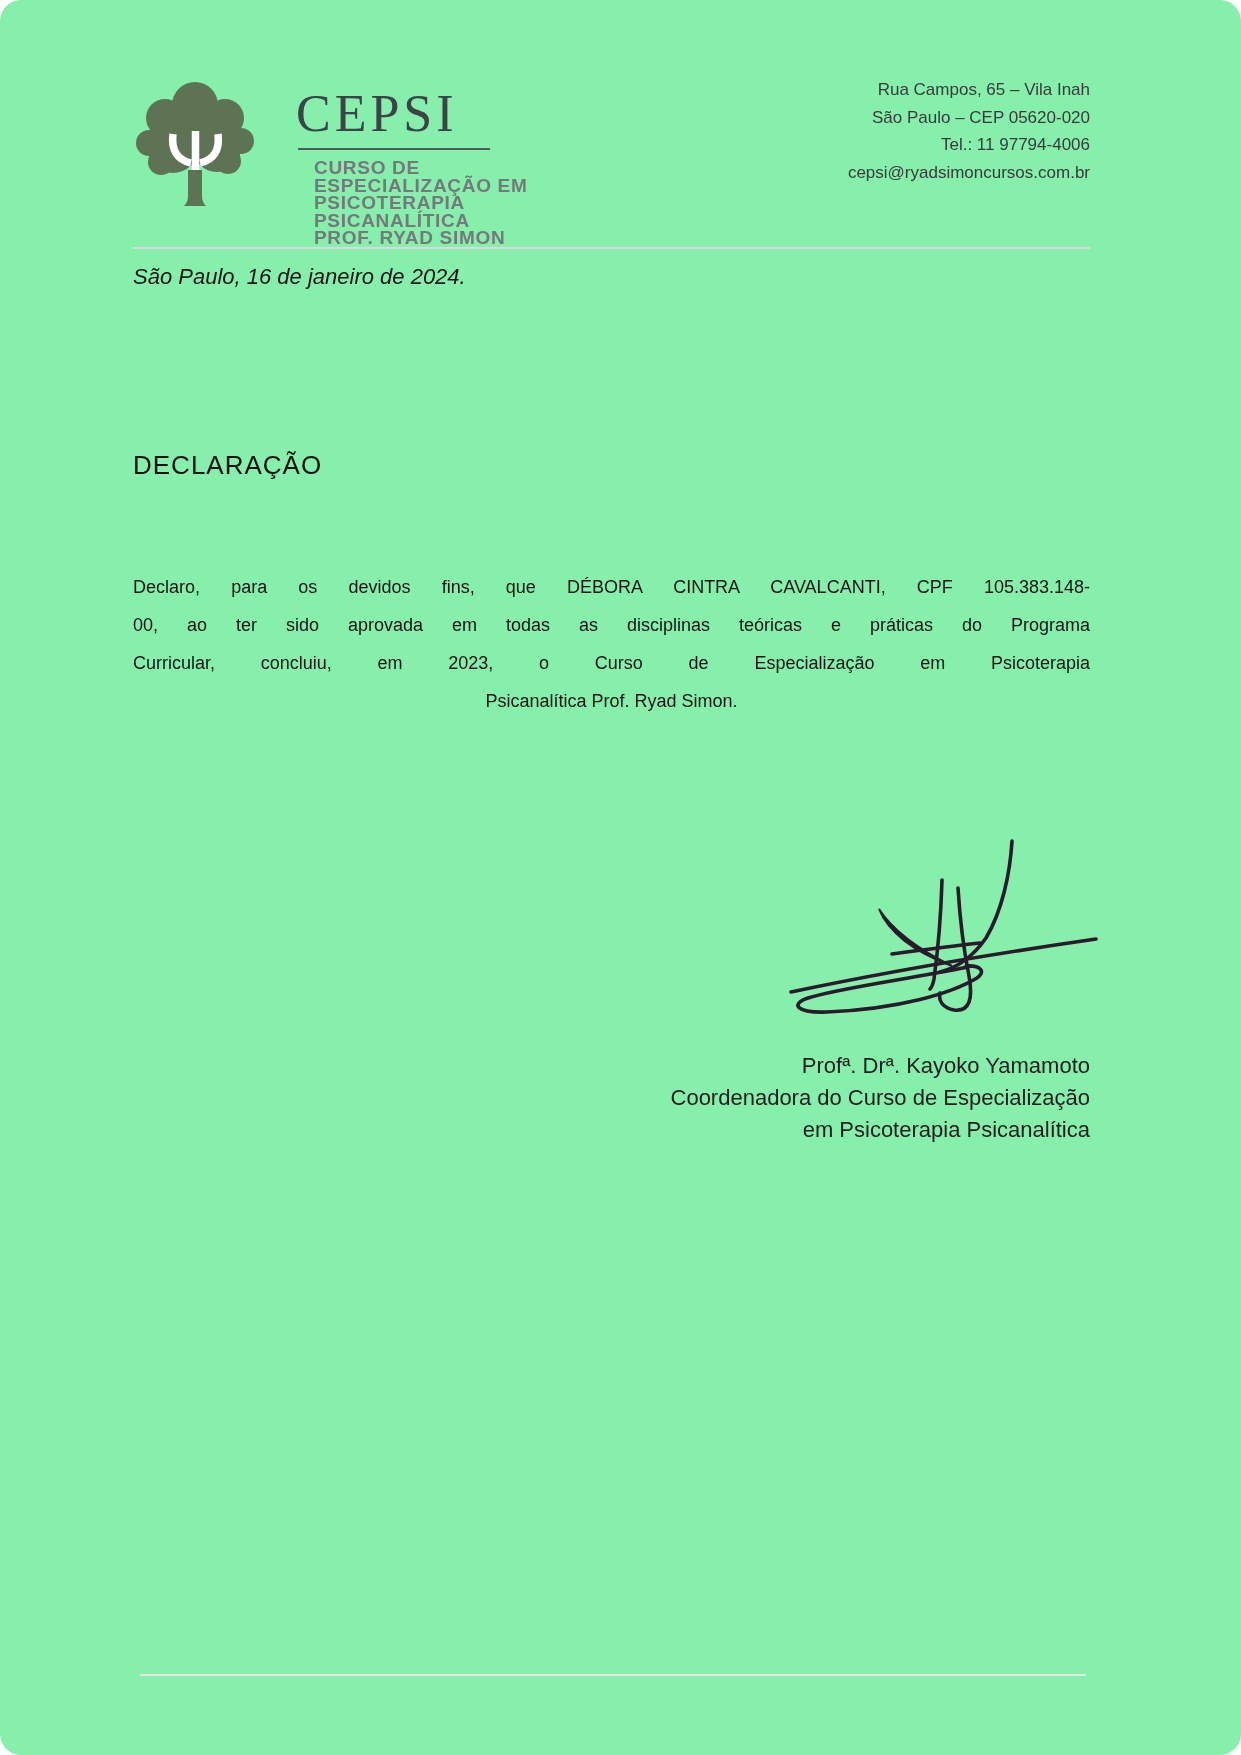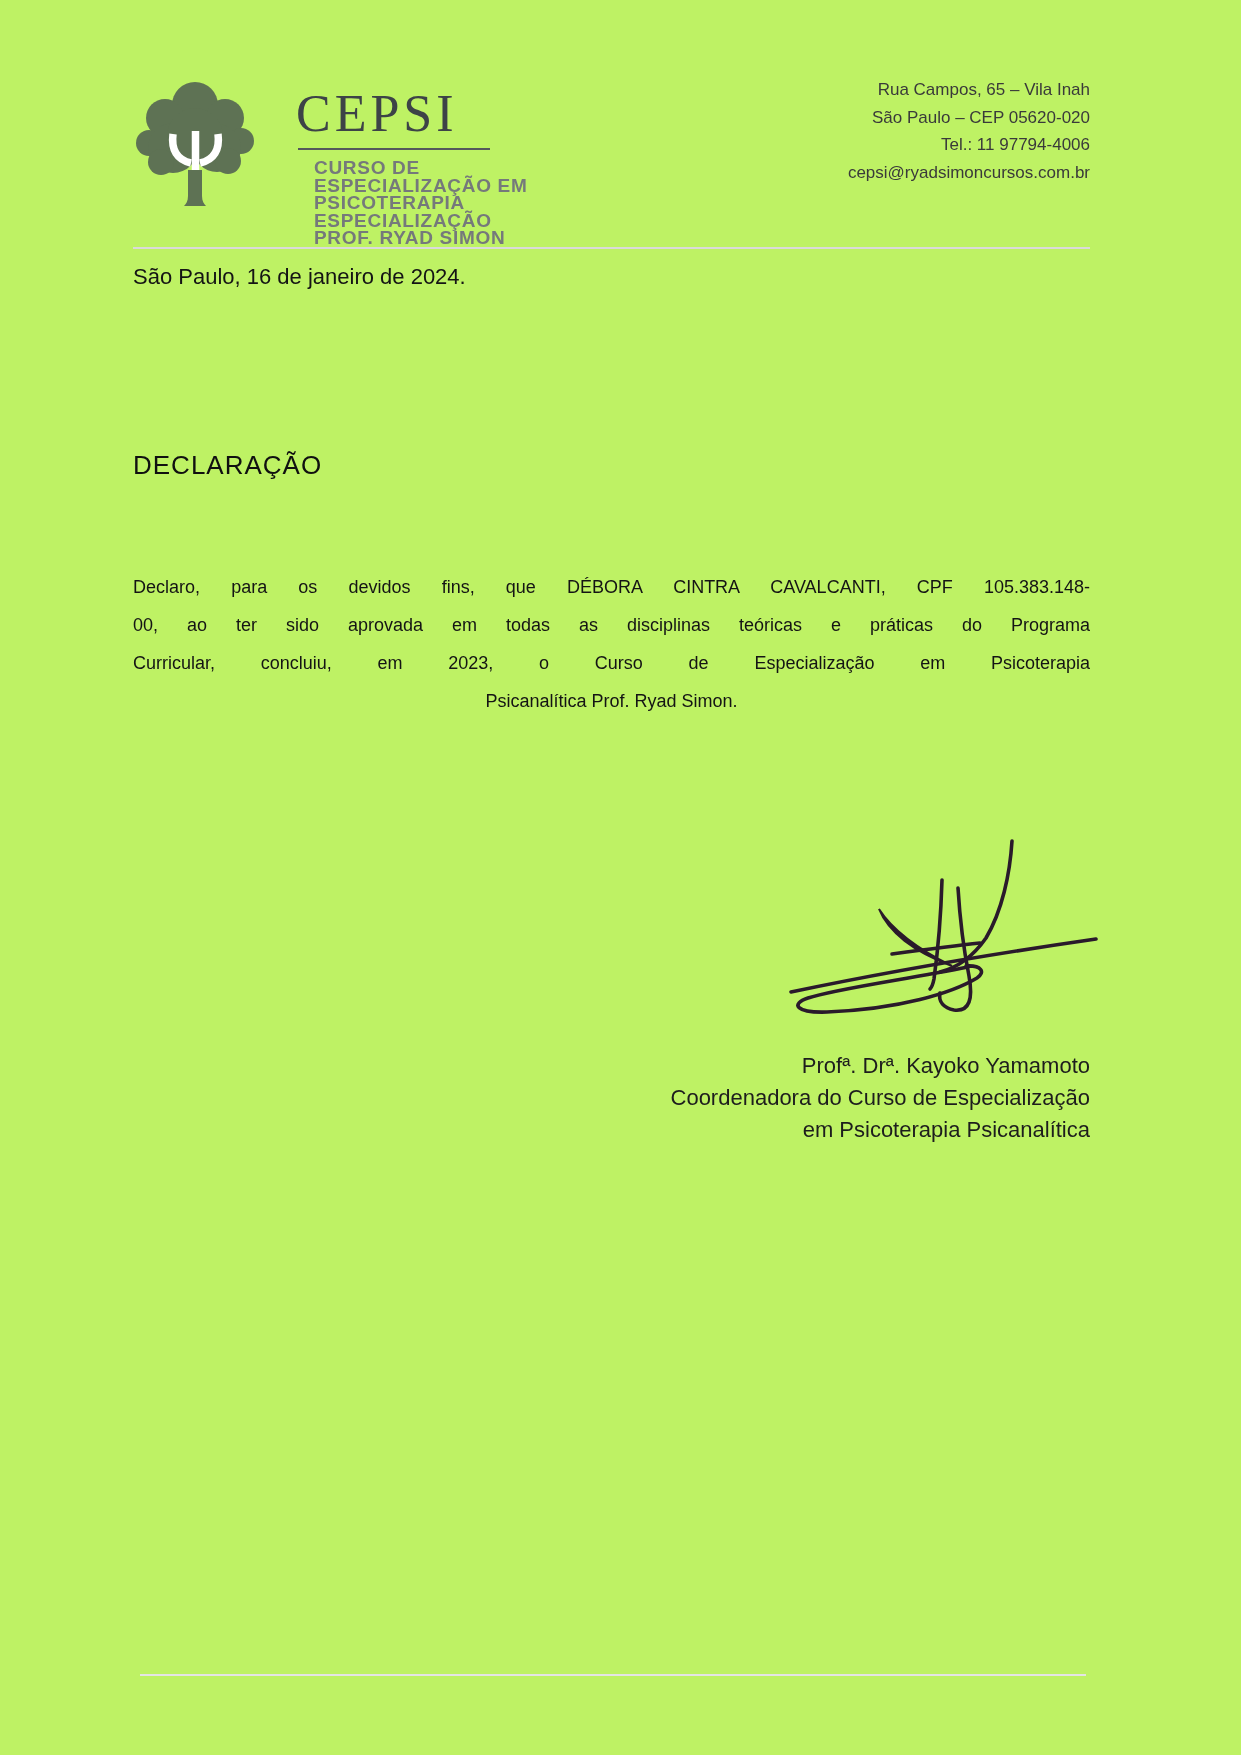--- a/index.html
+++ b/index.html
@@ -1,24 +1,25 @@
 <!DOCTYPE html>
 <html><head>
 <meta charset="utf-8">
 <style>
   html, body { margin: 0; padding: 0; background: #ffffff; }
   .page {
     position: relative;
     width: 1241px;
     height: 1755px;
     margin: 0 auto;
-    background: #bef264;
+    background: #86efac;
     font-family: "Liberation Sans", sans-serif;
     color: #161616;
     overflow: hidden;
+    border-radius: 21px;
   }
 
   
   .logo-tree {
     position: absolute;
     left: 133px; top: 78px;
     width: 125px; height: 130px;
   }
   .wordmark-block {
     position: absolute;
@@ -61,20 +62,21 @@
     border-top: 2px solid #dadada;
     margin: 0;
   }
 
   
   .date-line {
     position: absolute;
     left: 133px; top: 264px;
     font-size: 22px;
     color: #141414;
+    font-style: italic;
   }
   .doc-title {
     position: absolute;
     left: 133px; top: 450px;
     width: 957px;
     font-size: 26px;
     letter-spacing: 1px;
     color: #101010;
   }
   .body-paragraph {
@@ -140,21 +142,21 @@
         <path d="M 62.5,53 L 62.5,98"></path>
       </g>
       <path fill="#5e7254" d="M 55,92 L 69,92 L 69,118 C 69,123 71,126 73,128 L 51,128 C 53,126 55,123 55,118 Z"></path>
     </svg>
 
     <div class="wordmark-block">
       <div class="wordmark">CEPSI</div>
       <hr class="wordmark-rule">
       <div class="logo-subtitle">
         <div>CURSO DE ESPECIALIZAÇÃO EM</div>
-        <div>PSICOTERAPIA ESPECIALIZAÇÃO</div>
+        <div>PSICOTERAPIA PSICANALÍTICA</div>
         <div>PROF. RYAD SIMON</div>
       </div>
     </div>
 
     <div class="contact-block">
       <div>Rua Campos, 65 – Vila Inah</div>
       <div>São Paulo – CEP 05620-020</div>
       <div>Tel.: 11 97794-4006</div>
       <div>cepsi@ryadsimoncursos.com.br</div>
     </div>

